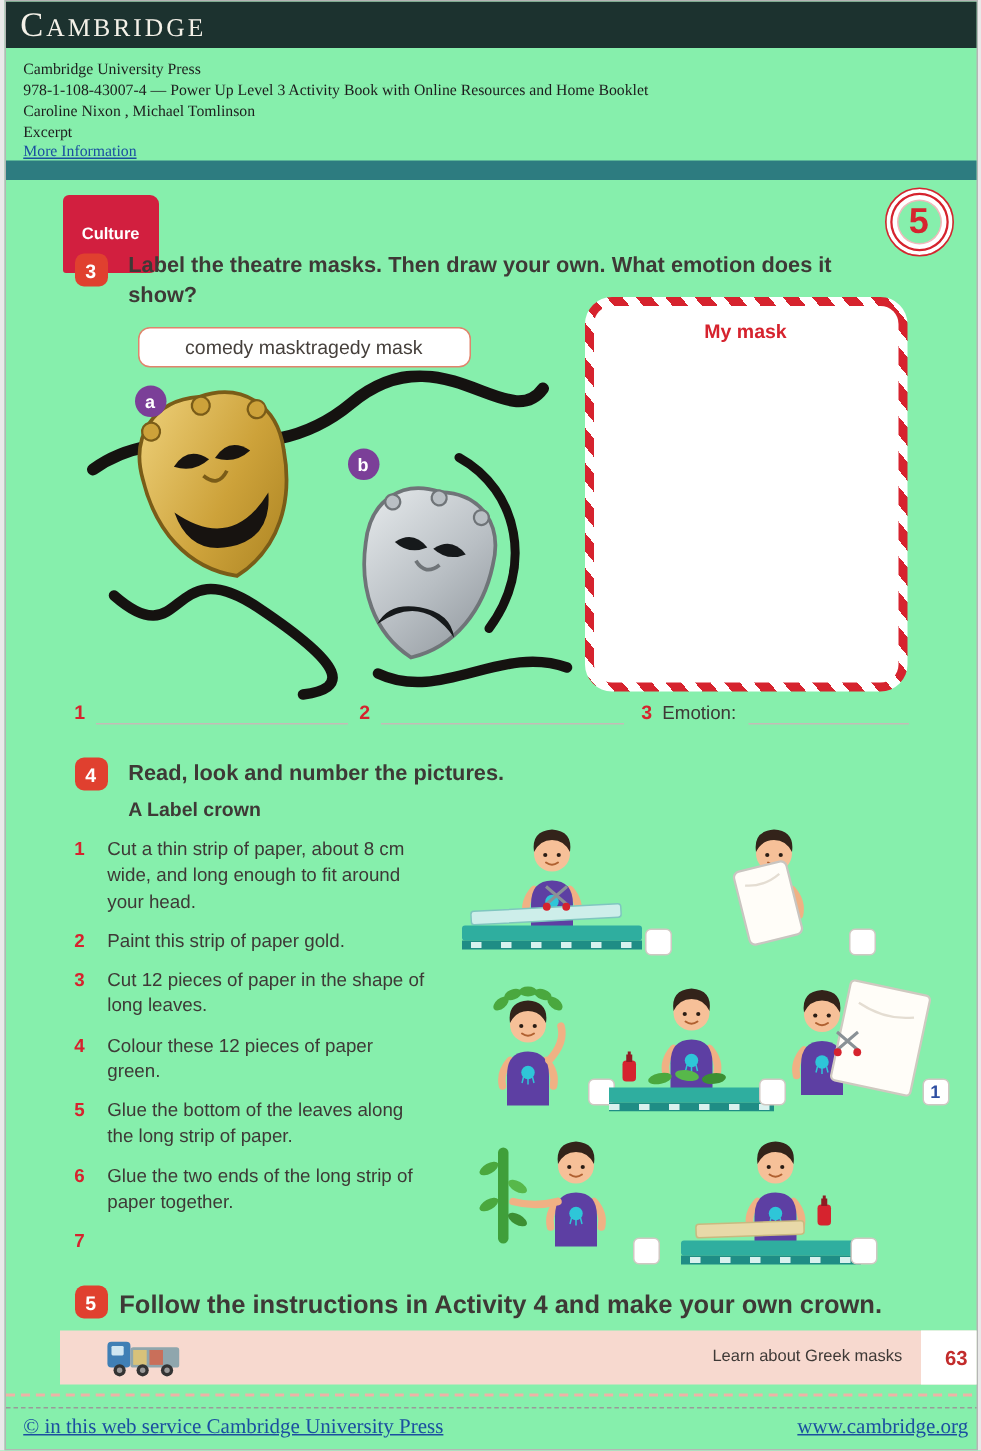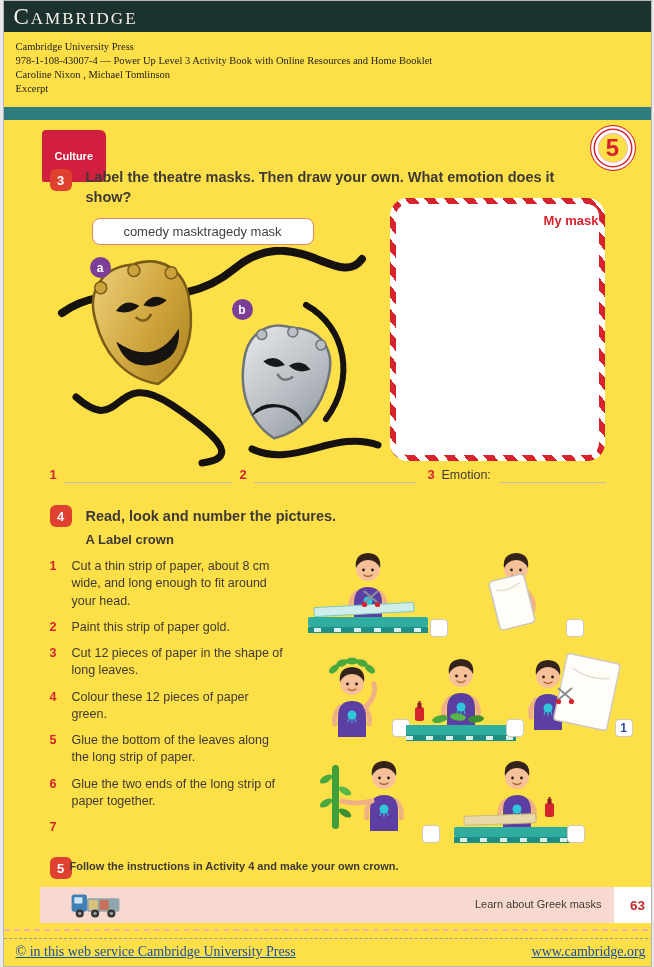--- a/index.html
+++ b/index.html
@@ -1,17 +1,17 @@
 <!DOCTYPE html>
 <html><head>
 <meta charset="utf-8">
 <style>
   * { margin:0; padding:0; box-sizing:border-box; }
   body { background:#e9e9e9; font-family:"Liberation Sans", sans-serif; }
-  .canvas { position:relative; width:649px; height:967px; background:#fde047;
+  .canvas { position:relative; width:649px; height:967px; background:#86efac;
             border:1px solid #b5b5b5; overflow:hidden; margin:0 auto; }
 
   
   .brand-bar { position:absolute; left:0; top:0; width:654px; height:31px;
                background:#1c322f; display:flex; align-items:center; }
   .brand-logo { display:inline-block; color:#f4f1e8; font-family:"Liberation Serif", serif;
                 font-size:17px; letter-spacing:2px; padding-left:10px; font-weight:500; }
   .brand-logo::first-letter { font-size:23px; }
 
   
@@ -45,21 +45,21 @@
   .letter-badge { position:absolute; width:21px; height:21px; border-radius:50%;
                   background:#7b3f98; color:#fff; font-size:12px; font-weight:700;
                   display:flex; align-items:center; justify-content:center; }
   .badge-a { left:86px; top:256px; }
   .badge-b { left:228px; top:298px; }
 
   .my-mask { position:absolute; left:386px; top:197px; width:215px; height:263px;
              background:repeating-linear-gradient(50deg,#d6232e 0 8px,#fff 8px 15px);
              border-radius:18px; padding:6px; }
   .my-mask-inner { width:100%; height:100%; background:#fff; border-radius:12px; text-align:center; }
-  .my-mask-title { color:#d6232e; font-weight:700; font-size:13px; padding-top:9px;text-align:right; }
+  .my-mask-title { color:#d6232e; font-weight:700; font-size:13px; padding-top:9px; }
 
   .ans-num { position:absolute; color:#d6232e; font-weight:700; font-size:13px; top:466px; }
   .ans-line { position:absolute; top:481px; border-bottom:1.5px solid #c4bcb6; height:1px; }
   .emotion-label { position:absolute; top:467px; left:438px; color:#3e3936; font-size:12.5px; }
 
   
   .subtitle { position:absolute; left:82px; top:531px; font-weight:700; font-size:13px; color:#3e3936; }
   .steps { position:absolute; left:46px; top:557px; width:252px; }
   .step { display:flex; margin-bottom:9px; }
   .step-num { width:22px; flex:none; color:#d6232e; font-weight:700; font-size:12.5px; line-height:1.38; }
@@ -142,20 +142,21 @@
 
   <div class="brand-bar">
     <span class="brand-logo">CAMBRIDGE</span>
   </div>
 
   <div class="pub-info">
     <div>Cambridge University Press</div>
     <div>978-1-108-43007-4 — Power Up Level 3 Activity Book with Online Resources and Home Booklet</div>
     <div>Caroline Nixon , Michael Tomlinson</div>
     <div>Excerpt</div>
+    <div class="link">More Information</div>
   </div>
 
   <div class="teal-bar"></div>
 
   <div class="culture-badge">Culture</div>
   <div class="unit-circle">5</div>
 
   <div class="act-num" style="left:46px; top:168px;">3</div>
   <div class="act-title" style="left:82px; top:167px; width:474px;">Label the theatre masks. Then draw your own. What emotion does it show?</div>
 
@@ -314,21 +315,21 @@
     <svg viewBox="0 0 125 98" width="125" height="98">
       <use href="#boySym" x="35" y="2"></use>
       <rect x="12" y="66" width="72" height="9" rx="2" fill="#e8d9a8" stroke="#c9b97f" transform="rotate(-2 48 70)"></rect>
       <use href="#glueSym" x="90" y="48"></use>
       <use href="#tableSym" x="2" y="78"></use>
     </svg>
     <div class="answer-box"></div>
   </div>
 
   <div class="act-num" style="left:46px; top:856px;">5</div>
-  <div class="act-title" style="left:66px; top:858px; width:540px; font-size:11px;">Follow the instructions in Activity 4 and make your own crown.</div>
+  <div class="act-title" style="left:76px; top:858px; width:540px; font-size:17px;">Follow the instructions in Activity 4 and make your own crown.</div>
 
   <div class="footer-bar">
     <div class="truck">
       <svg viewBox="0 0 62 34" width="56" height="31">
         <rect x="4" y="6" width="17" height="19" rx="3" fill="#3f7fb5"></rect>
         <rect x="7" y="9" width="9" height="7" rx="1" fill="#cfe6f2"></rect>
         <rect x="21" y="10" width="36" height="15" rx="2" fill="#8fa6ad"></rect>
         <rect x="23" y="12" width="10" height="11" fill="#d8c27a"></rect>
         <rect x="35" y="12" width="10" height="11" fill="#c96f5a"></rect>
         <circle cx="13" cy="27" r="4.5" fill="#333"></circle>

